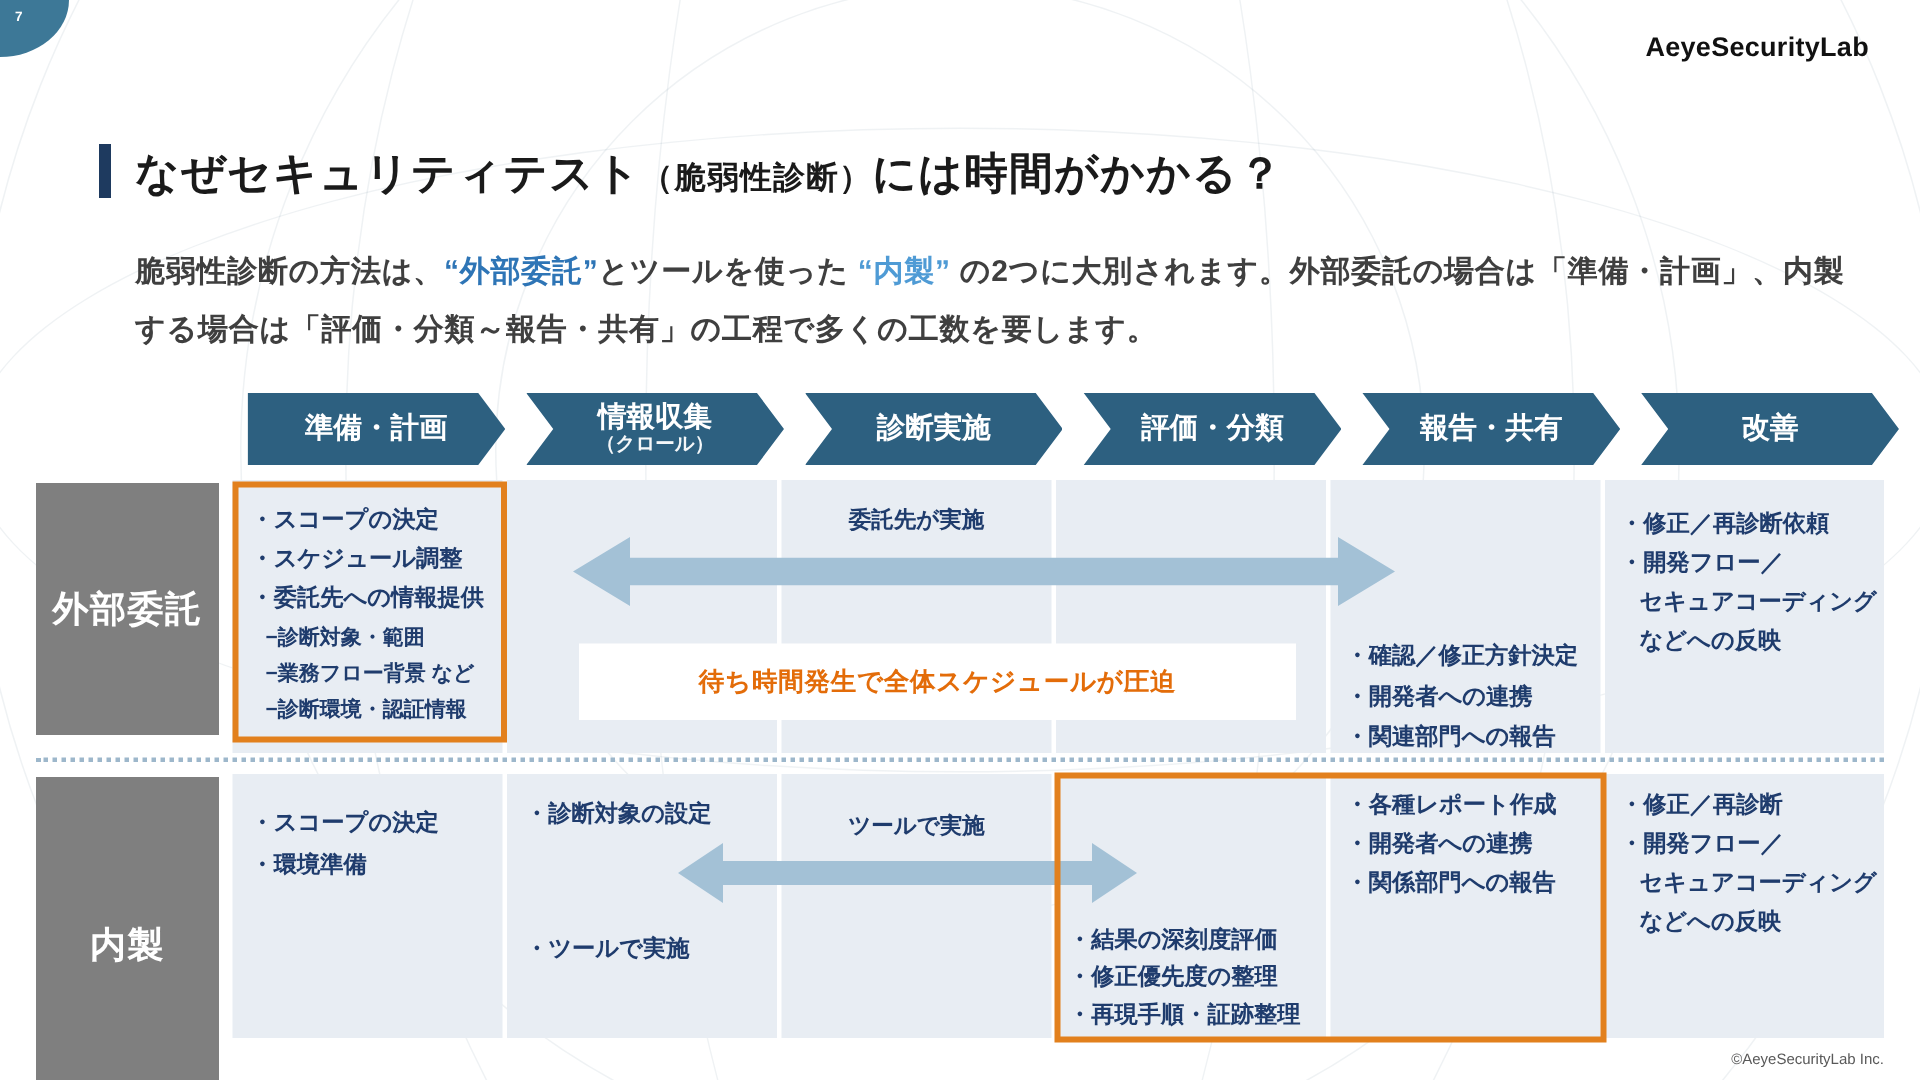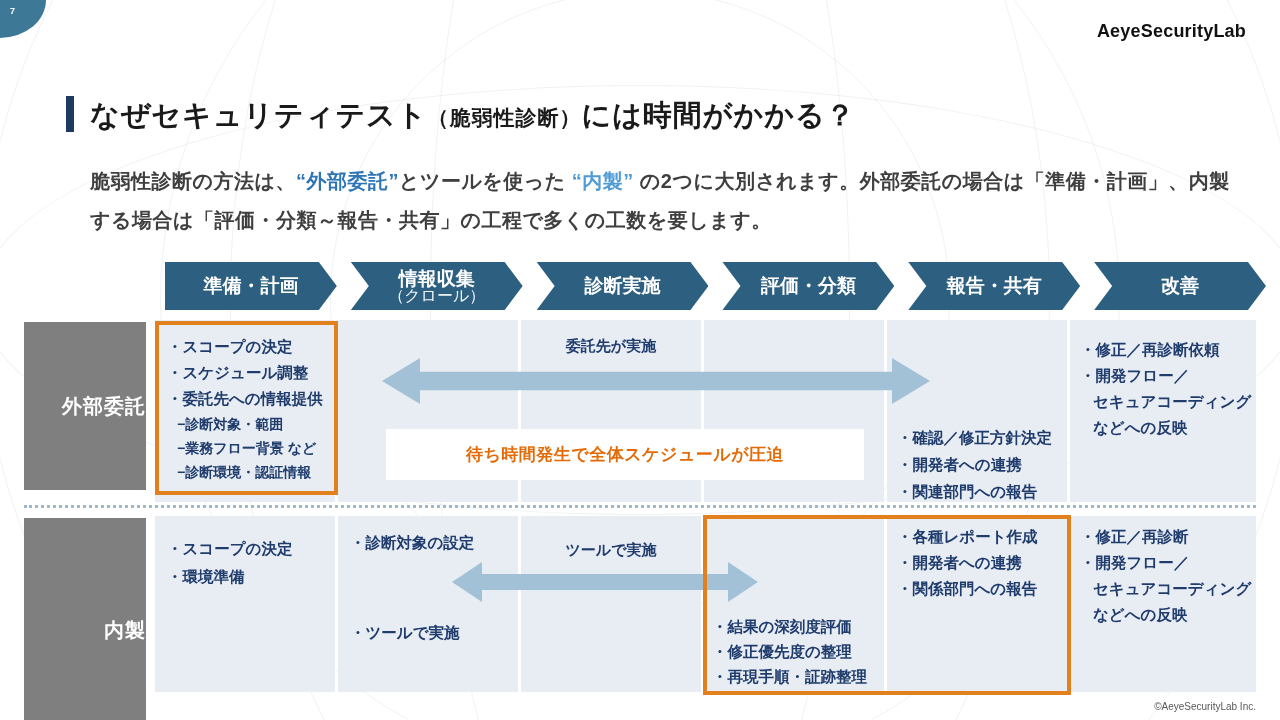--- a/index.html
+++ b/index.html
@@ -45,26 +45,26 @@
     position:absolute;left:165px;top:262px;width:1101px;height:48px;
     display:flex;gap:14px;z-index:4;
   }
   .chev{
     flex:1 1 0;background:#2d6080;color:#ffffff;display:flex;flex-direction:column;
     align-items:center;justify-content:center;
     clip-path:polygon(18px 50%,0 0,calc(100% - 18px) 0,100% 50%,calc(100% - 18px) 100%,0 100%);
   }
   .chev.first{clip-path:polygon(0 0,calc(100% - 18px) 0,100% 50%,calc(100% - 18px) 100%,0 100%);}
   .chev-label{font-size:19px;font-weight:700;line-height:20px;}
-  .chev-sub{font-size:16px;font-weight:400;line-height:14px;opacity:.95;}
+  .chev-sub{font-size:13px;font-weight:700;line-height:14px;opacity:.95;}
 
   
   .row-label{
     position:absolute;left:24px;width:122px;background:#7f7f7f;color:#ffffff;
-    display:flex;align-items:center;justify-content:flex-end;font-size:20px;font-weight:700;
+    display:flex;align-items:center;justify-content:center;font-size:24px;font-weight:700;
     z-index:3;letter-spacing:1px;
   }
   .label-out{top:322px;height:168px;}
   .label-in{top:518px;height:224px;}
 
   
   .cell{position:absolute;background:#e8edf3;z-index:1;}
   .c1{left:155px;width:180px;} .c2{left:338px;width:180px;} .c3{left:521px;width:180px;}
   .c4{left:704px;width:180px;} .c5{left:887px;width:180px;} .c6{left:1070px;width:186px;}
   .r1{top:320px;height:182px;} .r2{top:516px;height:176px;}

